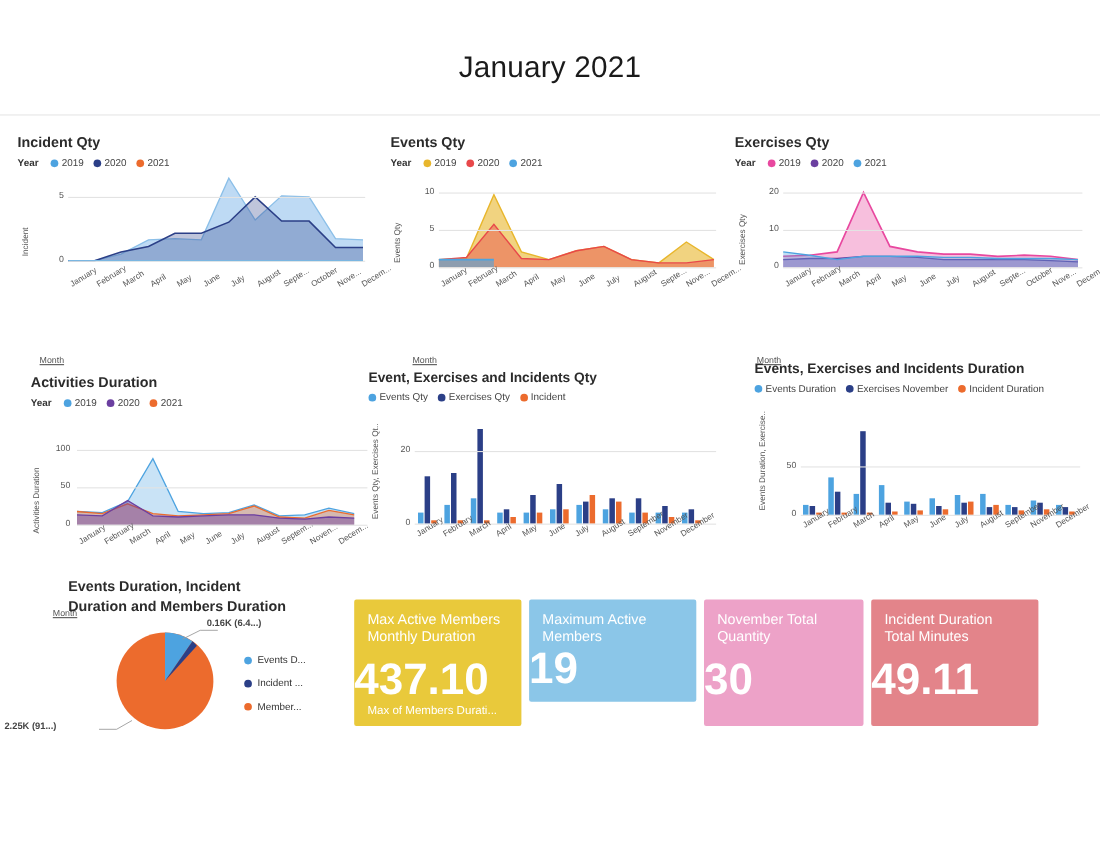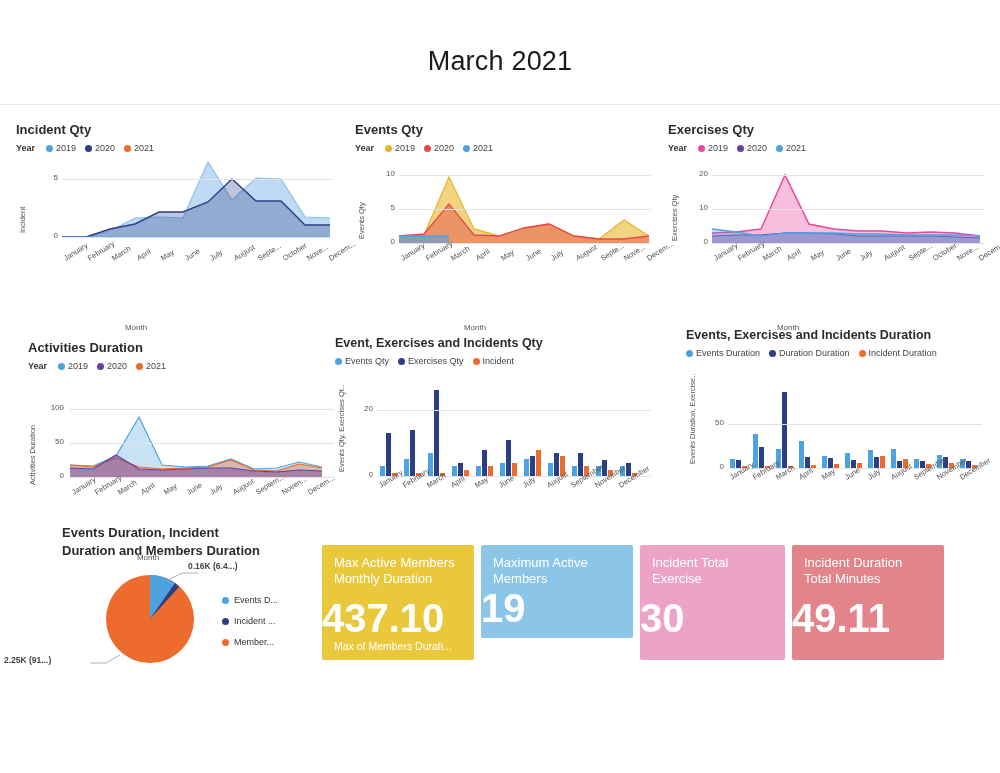--- a/index.html
+++ b/index.html
@@ -20,21 +20,21 @@
   .panel-title.small{font-size:12.5px;}
   .legend{display:flex;align-items:center;gap:9px;font-size:9px;color:#444;flex-wrap:wrap;}
   .legend .lg-label{font-weight:700;font-size:9px;color:#333;margin-right:2px;}
   .legend .item{display:flex;align-items:center;gap:3px;white-space:nowrap;}
   .dot{width:7px;height:7px;border-radius:50%;display:inline-block;}
   .plot{position:relative;}
   .axis-y-title{
     position:absolute;writing-mode:vertical-rl;transform:rotate(180deg);
     font-size:7.5px;color:#555;left:0;top:0;
   }
-  .axis-x-title{position:absolute;font-size:8px;color:#555;text-align:center;width:100%;}
+  .axis-x-title{position:absolute;font-size:8px;color:#555;width:100%;text-decoration:underline;}
   .ytick{position:absolute;font-size:8px;color:#555;text-align:right;}
   .gridline{position:absolute;height:1px;background:#e3e3e3;left:0;right:0;}
   .xlab{
     position:absolute;font-size:7.5px;color:#555;
     transform:rotate(-32deg);transform-origin:left top;white-space:nowrap;
   }
   svg{display:block;overflow:visible;}
   
   .kpi{position:absolute;border-radius:2px;color:#fff;padding:10px 12px;box-sizing:border-box;}
   .kpi .kpi-label{font-size:13px;line-height:1.25;font-weight:400;}
@@ -44,21 +44,21 @@
   }
   .kpi .kpi-sub{position:absolute;left:12px;bottom:8px;font-size:10.5px;}
   
   .pie-legend{font-size:9px;color:#333;display:flex;flex-direction:column;gap:11px;}
   .pie-legend .item{display:flex;align-items:center;gap:5px;white-space:nowrap;}
   .callout{position:absolute;font-size:8.5px;color:#444;white-space:nowrap;font-weight:bold;}
 </style>
 </head>
 <body>
 
-<div class="page-title">March 2021</div>
+<div class="page-title">January 2021</div>
 <div class="title-rule"></div>
 
 <div class="panel" style="left:16px;top:122px;width:320px;height:180px;">
   <div class="panel-title">Incident Qty</div>
   <div class="legend">
     <span class="lg-label">Year</span>
     <span class="item">
         <i class="dot" style="background:#4da3e0"></i>
         <span>2019</span>
       </span>
@@ -362,21 +362,21 @@
 
 <div class="panel" style="left:686px;top:328px;width:300px;height:200px;">
   <div class="panel-title small">Events, Exercises and Incidents Duration</div>
   <div class="legend">
     <span class="item">
         <i class="dot" style="background:#4da3e0"></i>
         <span>Events Duration</span>
       </span>
     <span class="item">
         <i class="dot" style="background:#2b3f87"></i>
-        <span>Duration Duration</span>
+        <span>Exercises November</span>
       </span>
     <span class="item">
         <i class="dot" style="background:#ec6b2d"></i>
         <span>Incident Duration</span>
       </span>
   </div>
 
   <div class="plot" style="margin-top:10px;height:160px;">
     <div class="axis-y-title" style="left:2px;top:0px;height:96px;">Events Duration, Exercise..</div>
     <div class="ytick" style="left:14px;top:50px;width:24px;">50</div>
@@ -482,20 +482,20 @@
   <div class="kpi-value">437.10</div>
   <div class="kpi-sub">Max of Members Durati...</div>
 </div>
 
 <div class="kpi" style="left:481px;top:545px;width:152px;height:93px;background:#8bc6e8;">
   <div class="kpi-label">Maximum Active Members</div>
   <div class="kpi-value">19</div>
 </div>
 
 <div class="kpi" style="left:640px;top:545px;width:145px;height:115px;background:#eda2c8;">
-  <div class="kpi-label">Incident Total Exercise</div>
+  <div class="kpi-label">November Total Quantity</div>
   <div class="kpi-value">30</div>
 </div>
 
 <div class="kpi" style="left:792px;top:545px;width:152px;height:115px;background:#e3848a;">
   <div class="kpi-label">Incident Duration Total Minutes</div>
   <div class="kpi-value">49.11</div>
 </div>
 
 </body></html>

